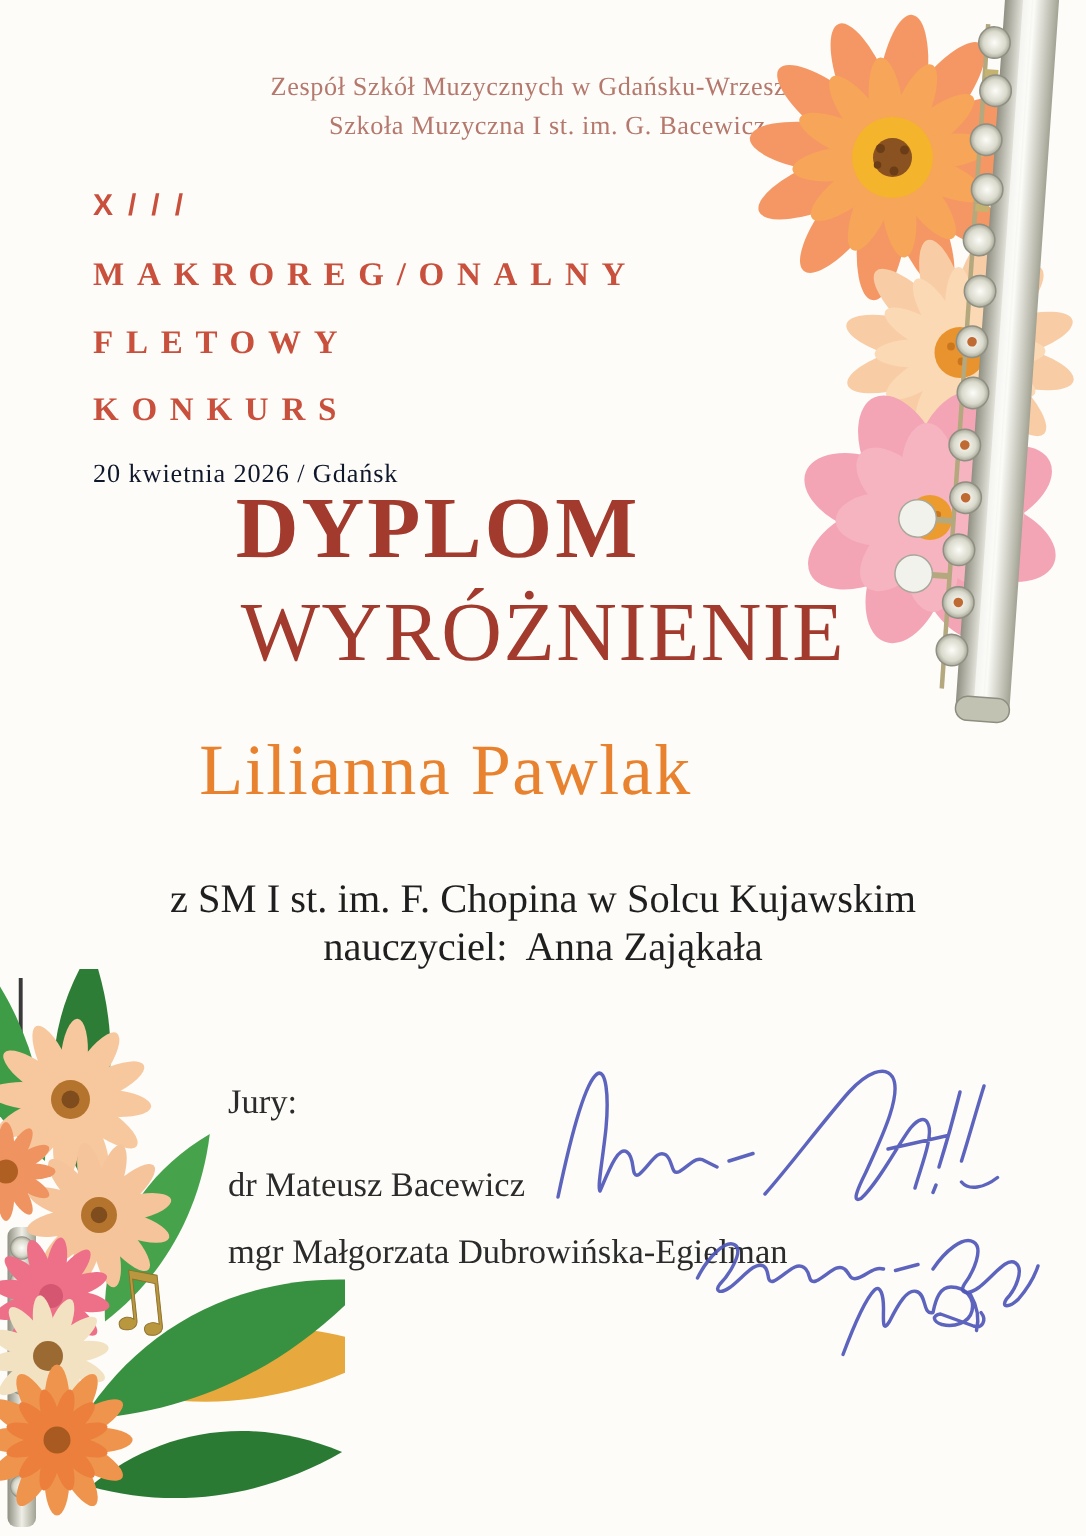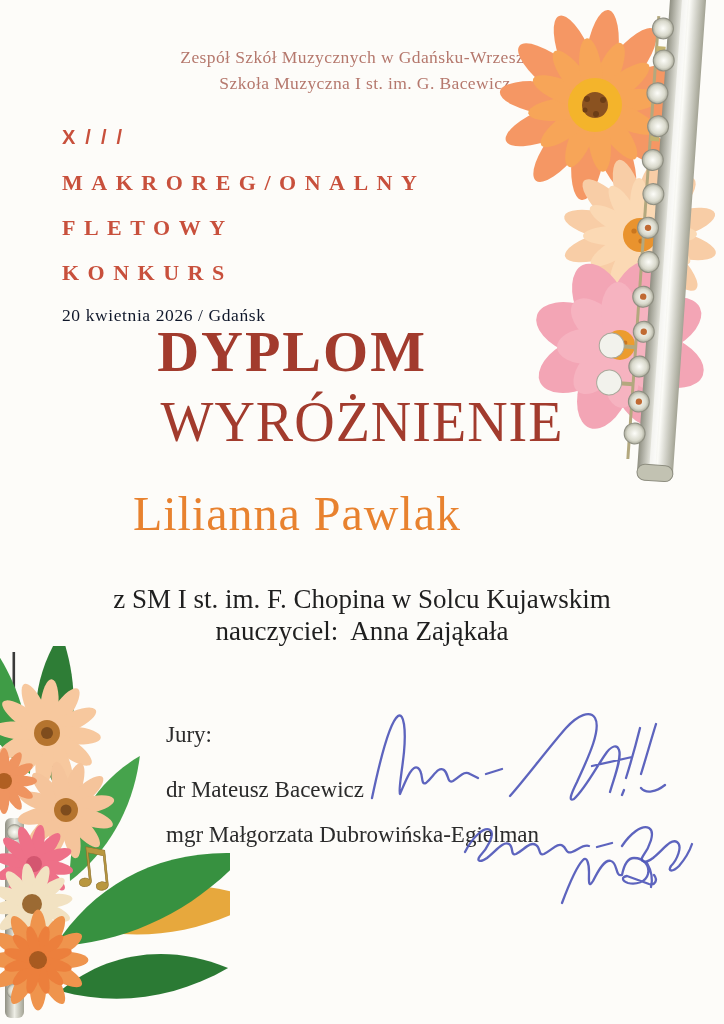--- a/index.html
+++ b/index.html
@@ -37,21 +37,21 @@
     position:absolute;top:466px;left:0;width:594px;text-align:center;
     font-size:48px;color:#e8822f;letter-spacing:1px;margin-top:20px;
   }
   .school-line{
     position:absolute;left:0;width:724px;text-align:center;
     font-size:27px;color:#1f1f1f;white-space:pre;
   }
   .school-line.l1{top:584px;}
   .school-line.l2{top:616px;}
   
-  .jury{position:absolute;left:166px;top:722px;font-size:23px;color:#2b2b2b;z-index:2;}
+  .jury{position:absolute;left:152px;top:722px;font-size:23px;color:#2b2b2b;z-index:2;}
   .jury .label{margin-bottom:29px;}
   .jury .member{margin-bottom:19px;}
   
   .deco{position:absolute;z-index:1;}
   .deco.top-right{top:0;left:484px;}
   .deco.bottom-left{top:646px;left:0;}
   .signatures{position:absolute;top:700px;left:350px;z-index:3;}
   .signatures path{stroke:#4f57b8;stroke-width:2.3;fill:none;
     stroke-linecap:round;stroke-linejoin:round;opacity:.92;}
 </style>

